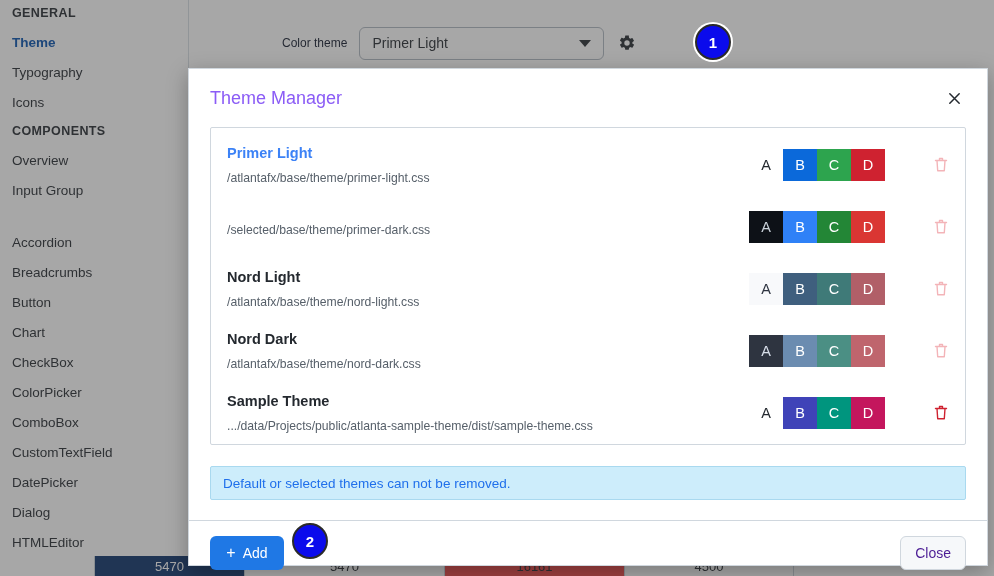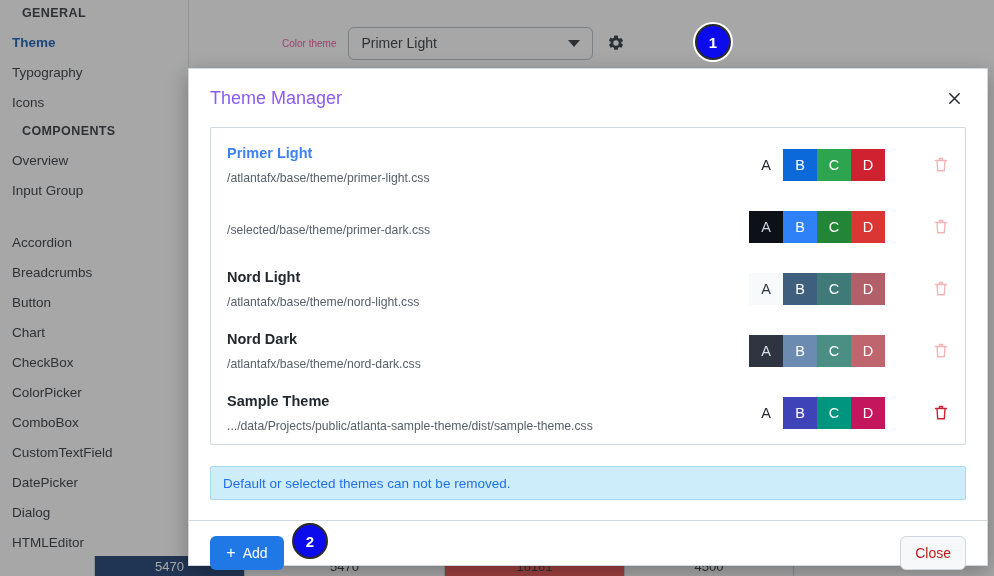--- a/index.html
+++ b/index.html
@@ -17,39 +17,39 @@
   .sidebar {
     width: 189px; height: 576px;
     background: #ffffff;
     border-right: 1px solid #d8dee4;
     padding: 0 0 0 0;
     flex: 0 0 189px;
   }
   .side-group-title {
     font-size: 12.5px; font-weight: bold; color: #24292f;
     letter-spacing: 0.4px;
-    padding: 6px 12px 8px 22px;
+    padding: 6px 12px 8px 12px;
   }
   .side-item {
     font-size: 13.5px; color: #24292f;
     padding: 7px 12px 7px 12px;
     line-height: 16px;
     cursor: default;
   }
   .side-item.active { color: #0550ae; font-weight: bold; }
   .side-gap { height: 11px; }
 
   .bg-main { flex: 1; position: relative; height: 576px; background:#fff; }
 
   .toolbar {
     display: flex; align-items: center; gap: 12px;
     padding: 22px 0 0 93px;
     height: 64px;
   }
-  .toolbar-label { font-size: 10px; color: #ec4899; }
+  .toolbar-label { font-size: 12px; color: #0f172a; }
   .combo {
     width: 245px; height: 33px;
     border: 1px solid #afb8c1; border-radius: 6px;
     background: #fff;
     display: flex; align-items: center; justify-content: space-between;
     padding: 0 12px;
     font-size: 14px; color: #24292f;
   }
   .caret {
     width: 0; height: 0;
@@ -154,21 +154,21 @@
     height: 34px; min-width: 74px;
     background: #1f78e5; color: #ffffff;
     border: none; border-radius: 6px;
     font-size: 14px; font-family: inherit;
     display: flex; align-items: center; justify-content: center; gap: 7px;
     padding: 0 16px;
   }
   .btn-add .plus { font-size: 16px; line-height: 1; }
   .btn-close {
     height: 34px; min-width: 64px;
-    background: #f6f8fa; color: #b91c1c;
+    background: #f6f8fa; color: #4c1d95;
     border: 1px solid #d0d7de; border-radius: 6px;
     font-size: 14px; font-family: inherit;
     display: flex; align-items: center; justify-content: center;
     padding: 0 14px;
   }
   .footer-left { display: flex; align-items: center; }
 
   
   .badge {
     position: absolute;

